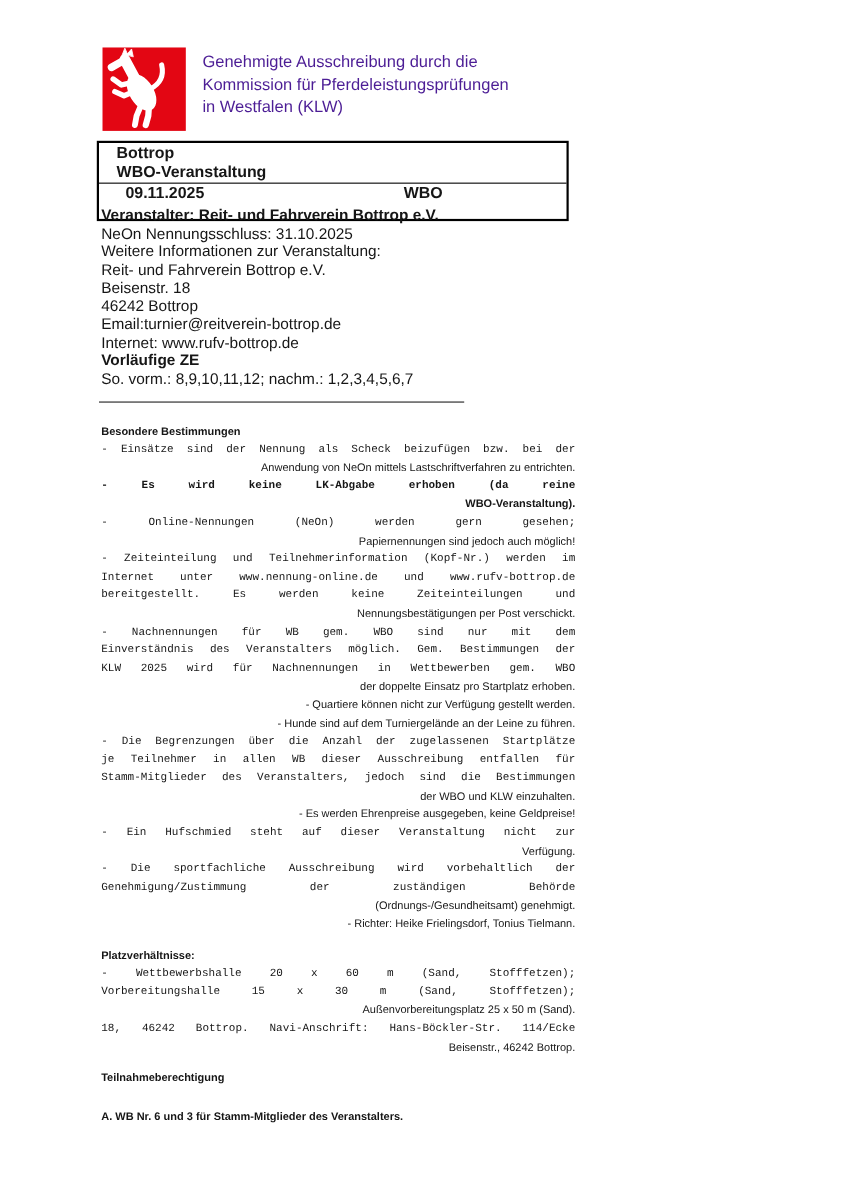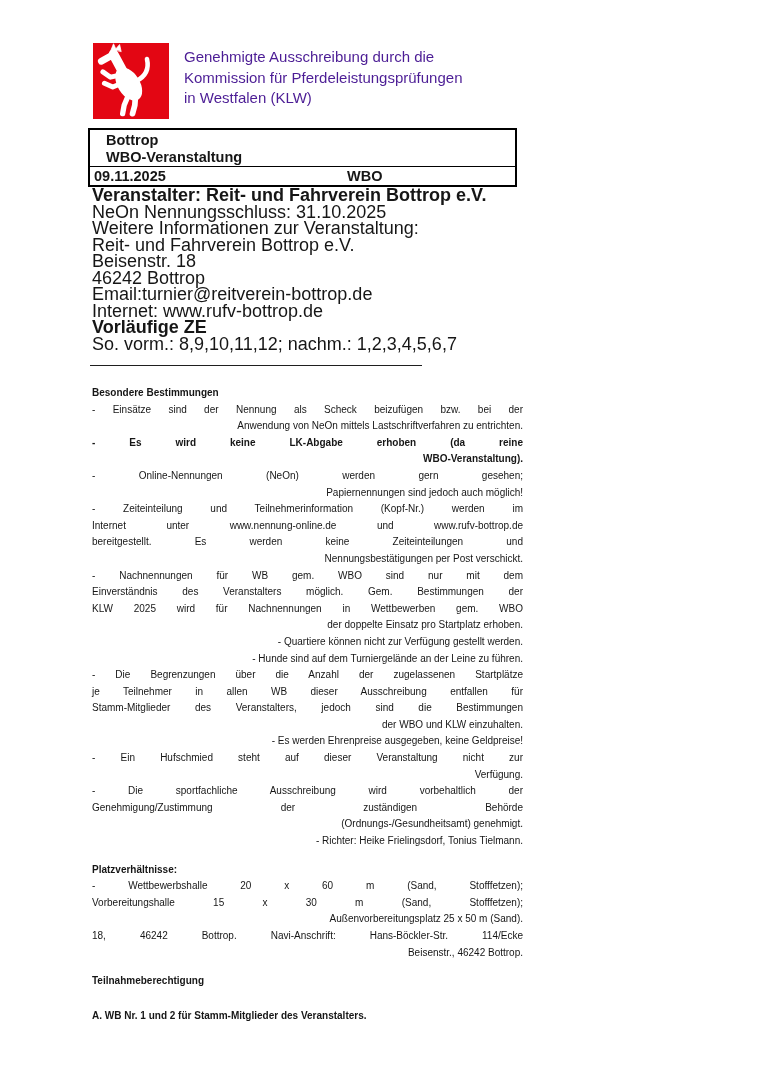--- a/index.html
+++ b/index.html
@@ -7,32 +7,32 @@
     position:relative;width:770px;height:1080px;background:#ffffff;overflow:hidden;
     font-family:"Liberation Sans","DejaVu Sans",sans-serif;color:#161616;
   }
   
   .logo{position:absolute;left:93px;top:43px;width:76px;height:76px;}
   .approval{position:absolute;left:184px;top:47px;font-size:15px;line-height:20.5px;color:#4c1d95;}
   
   .evbox{position:absolute;left:88px;top:128px;width:429px;box-sizing:border-box;border:2px solid #000;background:#fff;}
   .evbox .r1{padding:2px 4px 0 16px;border-bottom:1.5px solid #000;}
   .evbox .r1 div{font-weight:bold;font-size:14.5px;line-height:17px;}
-  .evbox .r2{position:relative;padding:1px 4px 0 4px;font-weight:bold;font-size:14.5px;line-height:17px;}
+  .evbox .r2{position:relative;padding:1px 4px 14px 4px;font-weight:bold;font-size:14.5px;line-height:17px;margin-left:20px;}
   .evbox .wbo{position:absolute;left:257px;top:1px;}
   
-  .org{position:absolute;left:92px;top:187px;width:431px;font-size:18px;line-height:16.5px;}
+  .org{position:absolute;left:92px;top:187px;width:431px;font-size:14px;line-height:16.5px;}
   .bold{font-weight:bold;}
   
   .sep{position:absolute;left:90px;top:365px;width:332px;height:0;border-top:1.5px solid #1f1f1f;}
   
   .main{position:absolute;left:92px;top:385px;width:431px;font-size:10px;line-height:16.6px;}
   .p{margin:0;}
   .p.b{font-weight:bold;}
-  .jl{text-align:justify;text-align-last:justify;}
+  .jl{text-align:justify;text-align-last:justify;font-family:Liberation Mono, monospace;}
   .ll{text-align:right;}
   .h{font-weight:bold;}
   .gap12{margin-top:12px;}
   .gap14{margin-top:12px;}
   .gap18{margin-top:18px;}
 </style>
 </head>
 <body>
 
 <div id="page">
@@ -148,16 +148,16 @@
       <div class="jl">- Wettbewerbshalle 20 x 60 m (Sand, Stofffetzen);</div>
       <div class="jl">Vorbereitungshalle 15 x 30 m (Sand, Stofffetzen);</div>
       <div class="ll">Außenvorbereitungsplatz 25 x 50 m (Sand).</div>
     </div>
     <div class="p">
       <div class="jl">18, 46242 Bottrop. Navi-Anschrift: Hans-Böckler-Str. 114/Ecke</div>
       <div class="ll">Beisenstr., 46242 Bottrop.</div>
     </div>
 
     <div class="h gap14">Teilnahmeberechtigung</div>
-    <div class="h gap18">A. WB Nr. 1 und 2 für Stamm-Mitglieder des Veranstalters.</div>
+    <div class="h gap18">A. WB Nr. 6 und 3 für Stamm-Mitglieder des Veranstalters.</div>
 
   </div>
 </div>
 
 </body></html>

